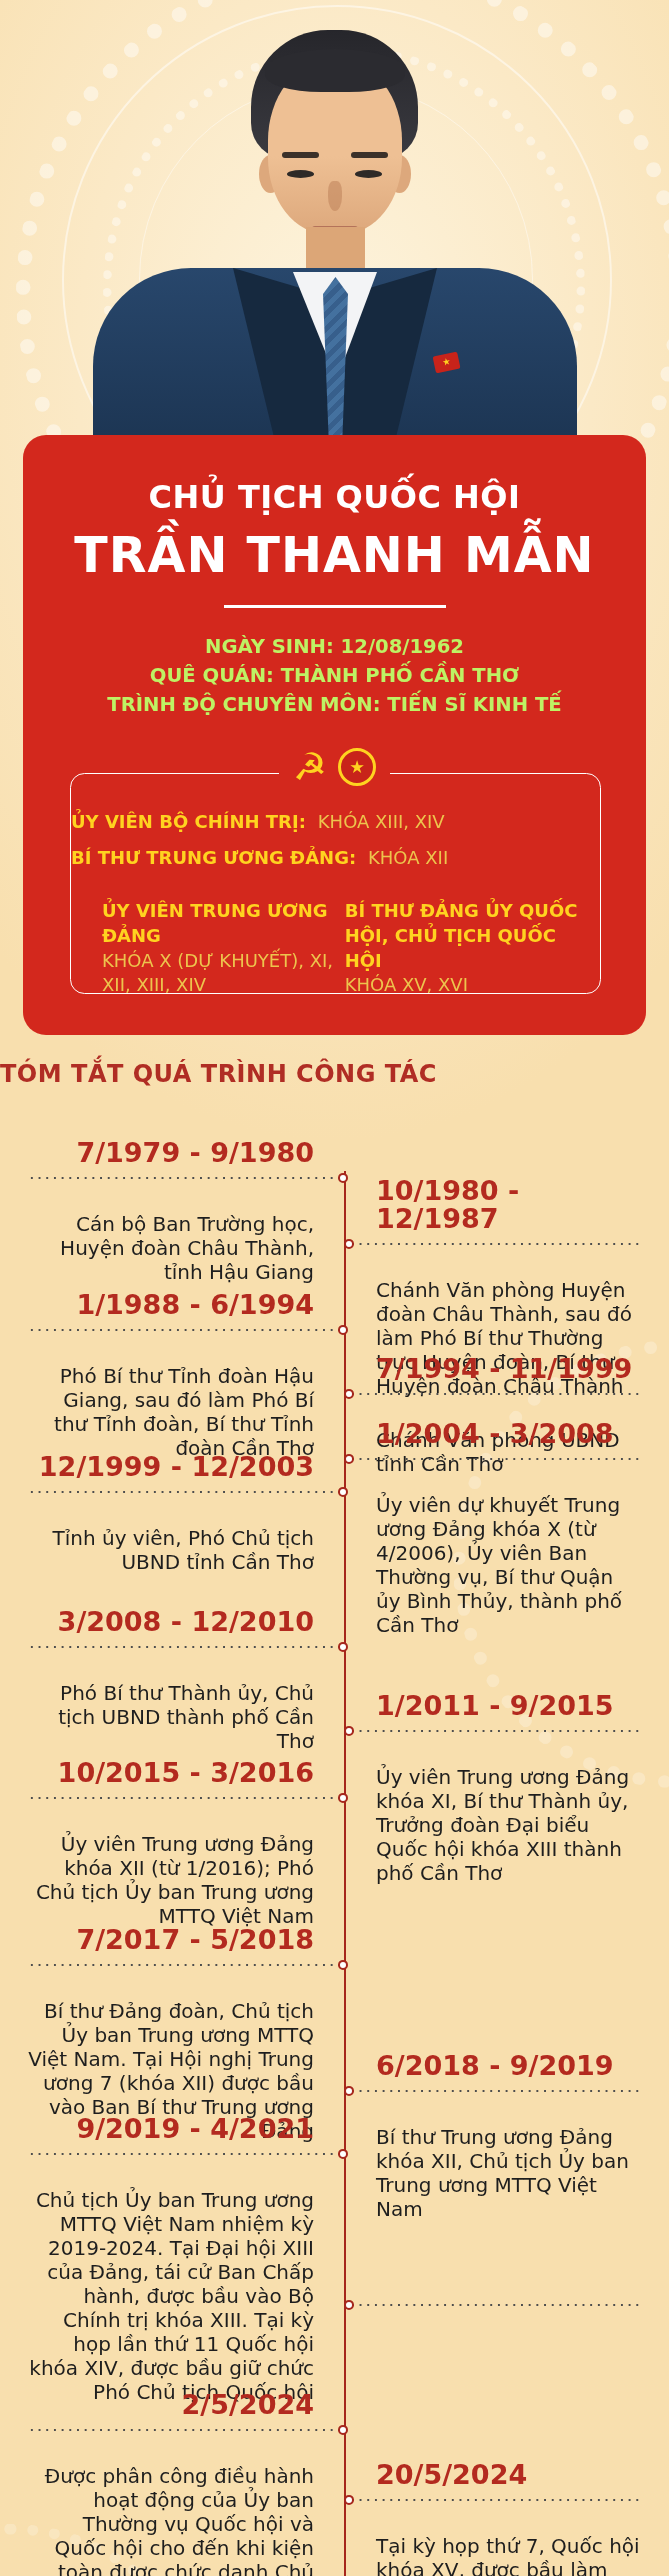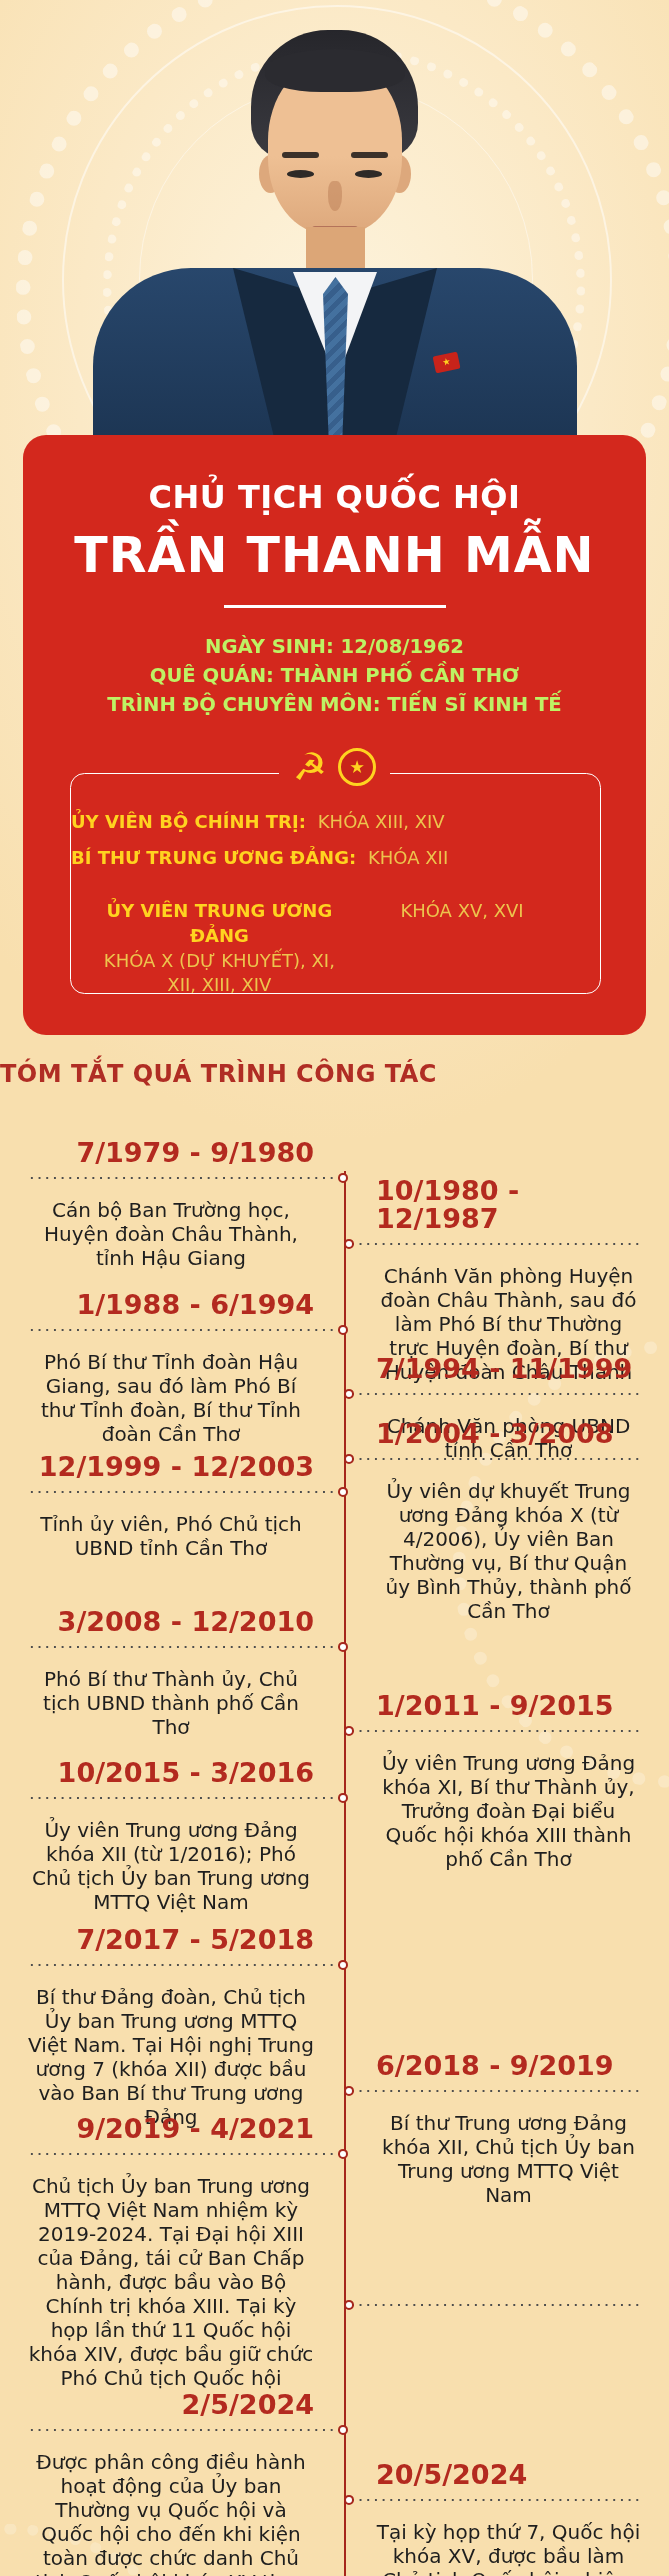--- a/index.html
+++ b/index.html
@@ -50,41 +50,41 @@
   .banner .info.i1{top:200px;} .banner .info.i2{top:229px;} .banner .info.i3{top:258px;}
   .icon-row{position:absolute;top:313px;width:100%;text-align:center;z-index:3;}
   .icon-row .wrap{display:inline-flex;align-items:center;gap:11.3px;background:#d3281d;padding:0 13.4px;}
   .hs-icon{font-size:38px;color:#ffd320;line-height:38px;}
   .emblem{width:32px;height:32px;border-radius:50%;background:#c8231a;border:3.1px solid #ffd320;display:inline-flex;align-items:center;justify-content:center;color:#ffd320;font-size:17.5px;}
   .roles-box{position:absolute;left:47px;top:338px;width:529px;height:219px;border:1.5px solid #fff;border-radius:14.4px;}
   .role-line{position:absolute;width:100%;font-size:18px;}
   .role-line.a{top:37px;} .role-line.b{top:73px;}
   .role-label{color:#ffd320;font-weight:bold;}
   .role-val{color:#edc44d;margin-left:6.2px;}
-  .role-cols{position:absolute;top:125px;left:31px;right:20.6px;display:flex;gap:8px;text-align:center;}
+  .role-cols{position:absolute;top:125px;left:31px;right:20.6px;display:flex;gap:8px;}
   .role-col{flex:1;font-size:18px;line-height:1.38;}
   .role-col .role-label{display:block;}
   .role-col .role-val{display:block;margin-left:0;}
 
   
   .tl-title{position:absolute;top:1060px;width:100%;color:#b02d24;font-weight:bold;font-size:24px;letter-spacing:0.5px;z-index:1;}
   .t-line{position:absolute;left:344px;top:1171px;width:2.1px;height:1944px;background:#a6271c;z-index:1;}
   .t-entry{position:absolute;width:286px;z-index:2;}
   .t-entry.left{left:28px;text-align:right;}
   .t-entry.right{left:376px;width:265px;text-align:left;}
   .t-date{font-size:27px;font-weight:bold;color:#b32a1f;line-height:1.05;}
   .t-dot{position:relative;height:4.1px;margin-top:8.2px;
     background-image:radial-gradient(circle,#4d4d4d 1.2px,transparent 1.5px);
     background-size:7.7px 4.1px;background-repeat:repeat-x;background-position:left center;}
   .t-entry.left .t-dot{width:315px;}
   .t-entry.right .t-dot{width:291px;margin-left:-27px;}
   .t-node{position:absolute;top:50%;transform:translateY(-50%);width:6.2px;height:6.2px;background:#fff;border:2.1px solid #a6271c;border-radius:50%;}
   .t-entry.left .t-node{right:-5.2px;}
   .t-entry.right .t-node{left:-5.2px;}
-  .t-desc{margin-top:18px;font-size:20px;line-height:24px;color:#1e1e1e;text-align:center;}
+  .t-desc{margin-top:32px;font-size:20px;line-height:24px;color:#1e1e1e;}
 </style>
 </head>
 <body>
 
 <div class="poster">
 
   <div class="ring r1"></div>
   <div class="ring r2"></div>
   <div class="ring r3"></div>
   <div class="ring r4"></div>
@@ -135,20 +135,21 @@
       <div class="role-line b">
         <span class="role-label">BÍ THƯ TRUNG ƯƠNG ĐẢNG:</span>
         <span class="role-val">KHÓA XII</span>
       </div>
       <div class="role-cols">
         <div class="role-col">
           <span class="role-label">ỦY VIÊN TRUNG ƯƠNG ĐẢNG</span>
           <span class="role-val">KHÓA X (DỰ KHUYẾT), XI, XII, XIII, XIV</span>
         </div>
         <div class="role-col">
+          <span class="role-label">BÍ THƯ ĐẢNG ỦY QUỐC HỘI, CHỦ TỊCH QUỐC HỘI</span>
           <span class="role-val">KHÓA XV, XVI</span>
         </div>
       </div>
     </div>
   </div>
 
   <div class="tl-title">TÓM TẮT QUÁ TRÌNH CÔNG TÁC</div>
   <div class="t-line"></div>
 
   <div class="t-entry left" style="top:1139px">

